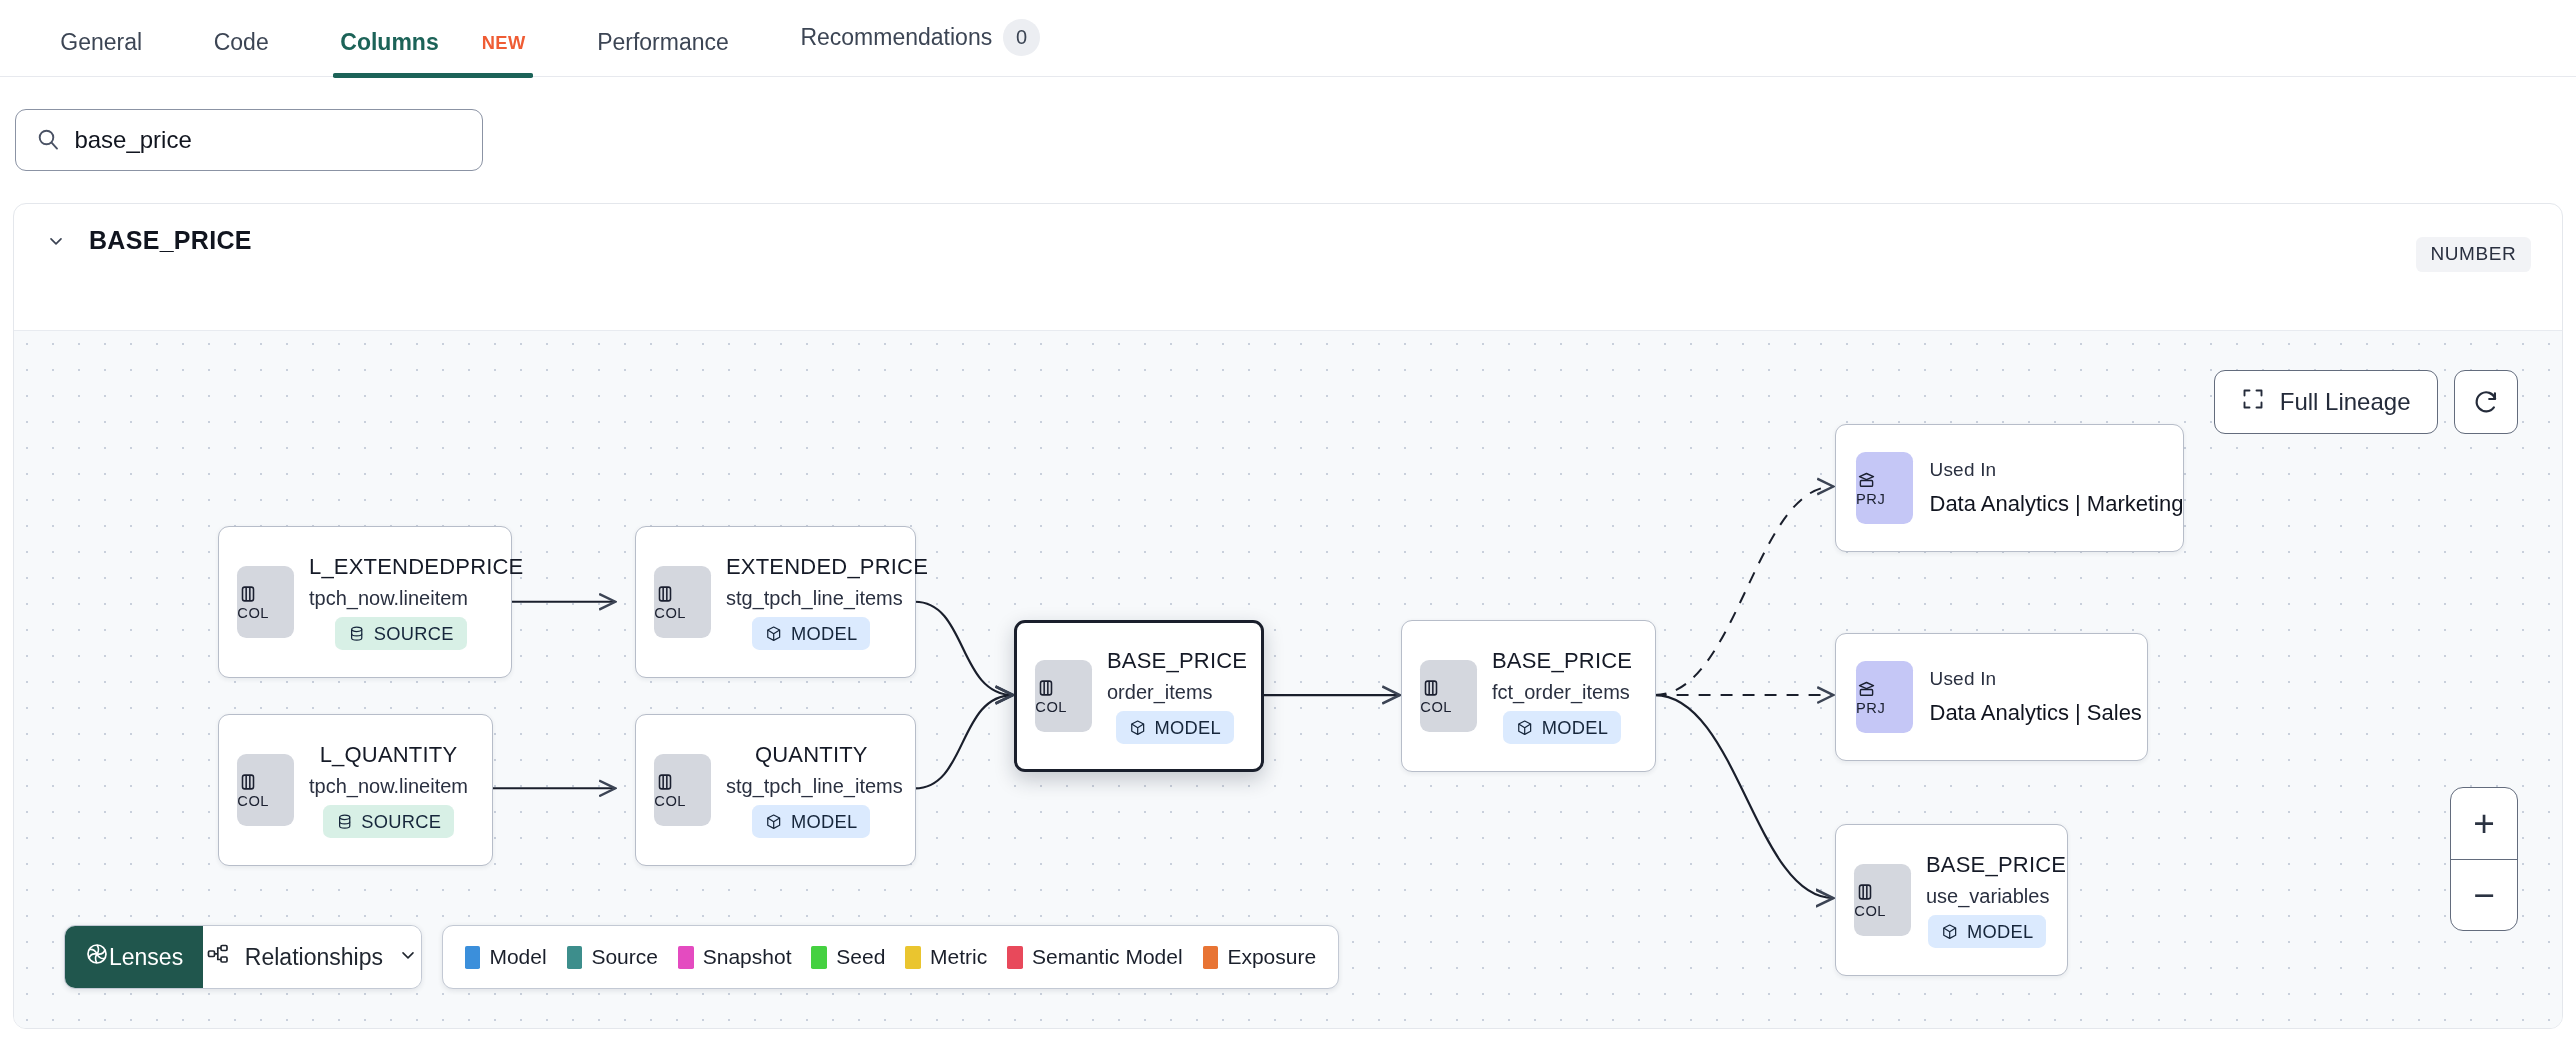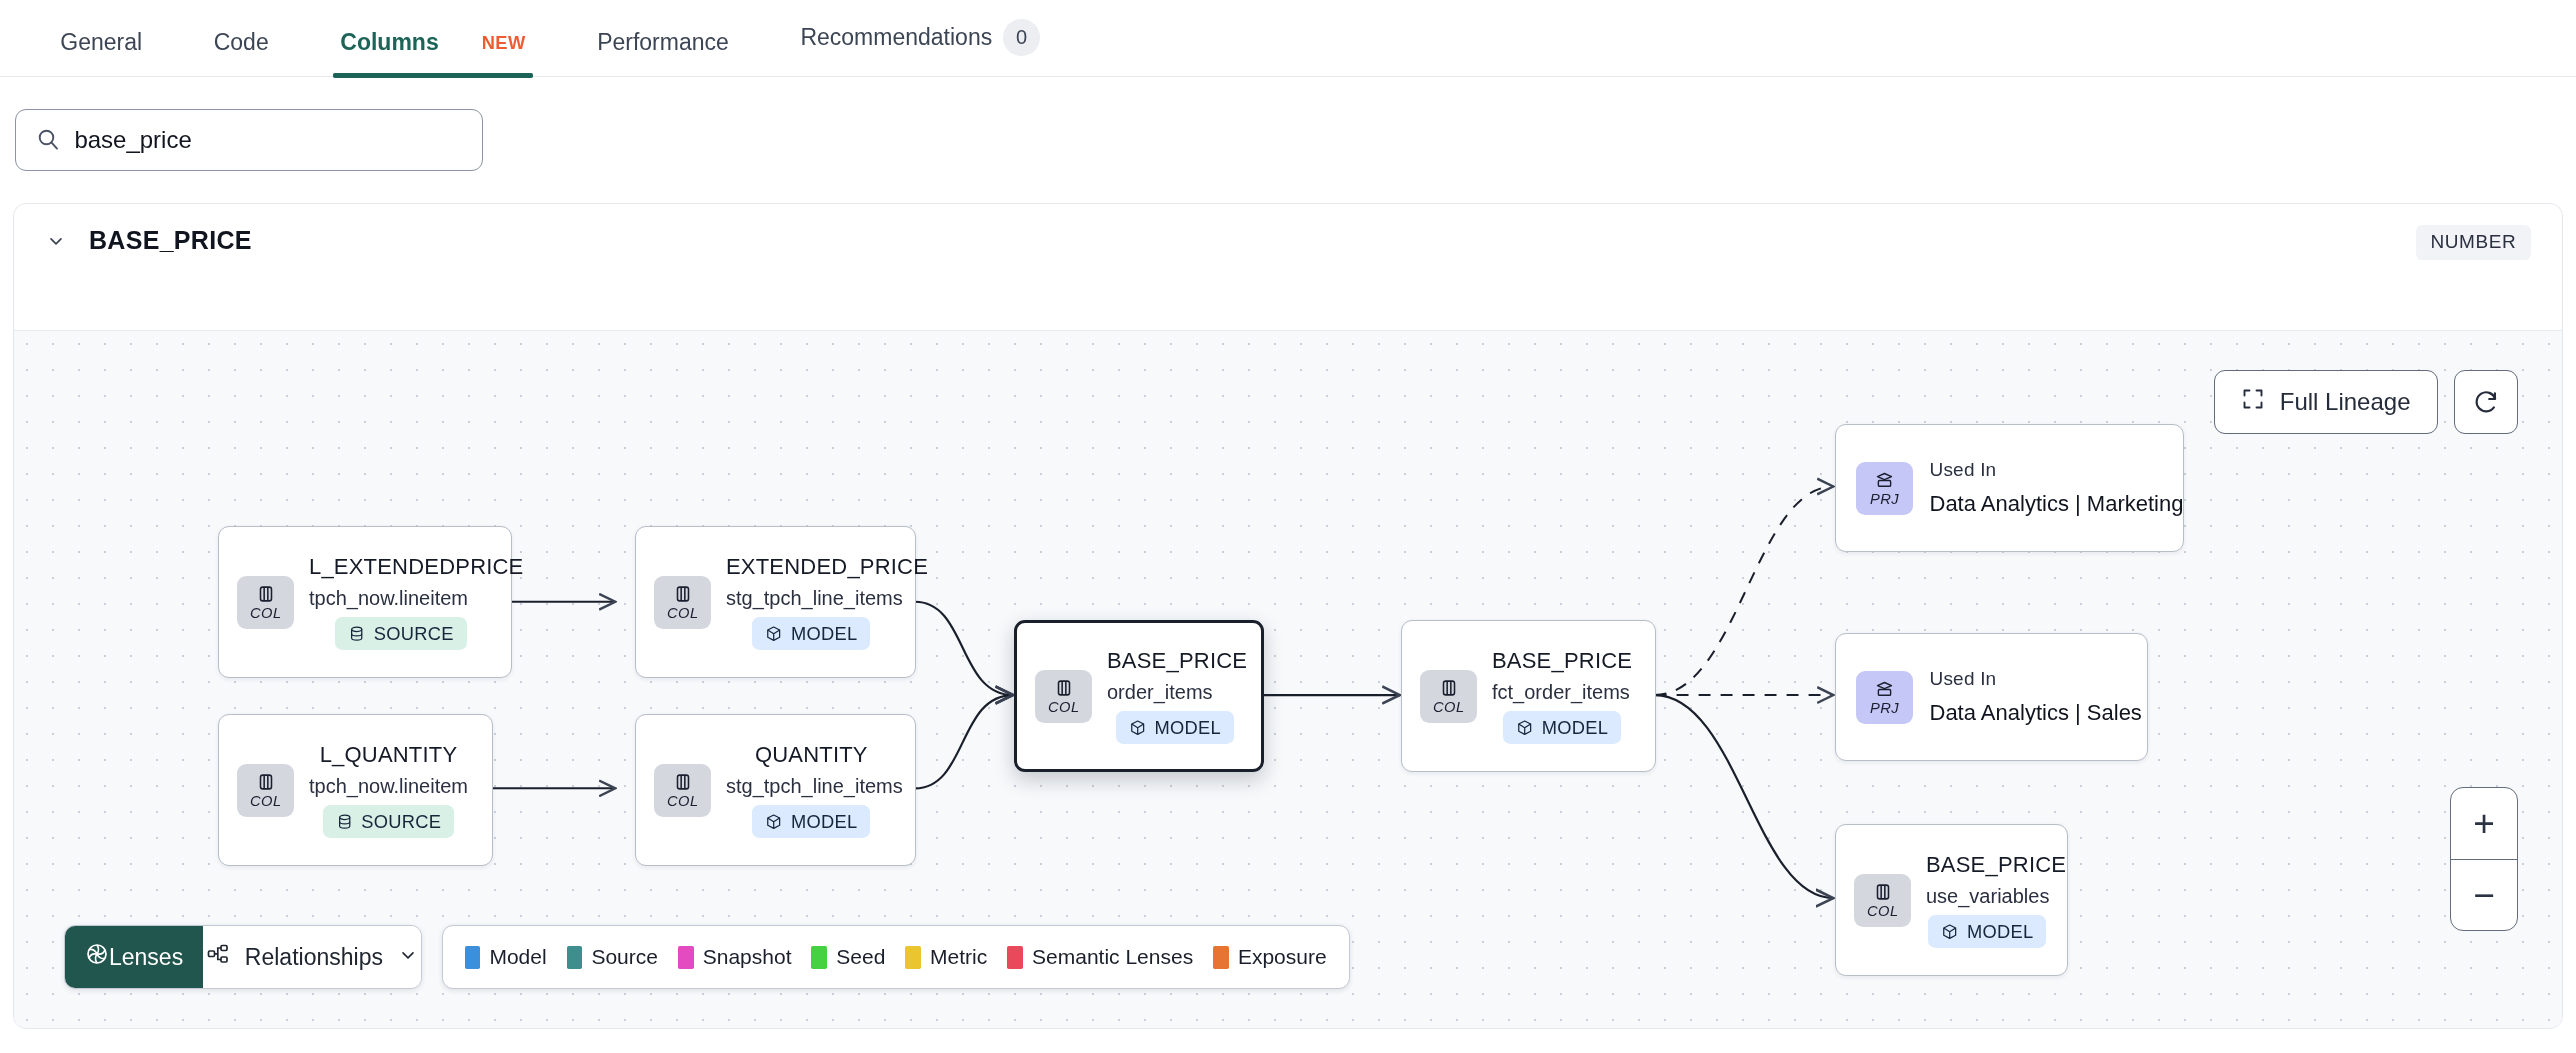--- a/index.html
+++ b/index.html
@@ -112,21 +112,21 @@
   }
   .card-title {
     font-size: 25px;
     font-weight: 700;
     letter-spacing: 0.3px;
     color: #11151f;
   }
   .type-badge {
     position: absolute;
     right: 31px;
-    top: 21px;
+    top: 33px;
     background: #f2f3f6;
     color: #2a3040;
     font-size: 19px;
     letter-spacing: 0.6px;
     padding: 6.4px 14.7px;
     border-radius: 6.4px;
   }
   .card-desc {
     padding: 20px 0 20px 35px;
     font-size: 23px;
@@ -161,30 +161,29 @@
     border: 3.2px solid #1a1f2c;
     box-shadow: 0 7.3px 20px rgba(20,28,45,.22);
   }
   .node-inner {
     display: flex;
     align-items: center;
     gap: 14.7px;
     padding: 0 18.3px;
   }
   .kind-chip {
-    width: 57px; height: 53px;
+    width: 57px; height: 72px;
     border-radius: 9.2px;
     background: #d4d7de;
     display: flex;
     flex-direction: column;
-    align-items: center;
+    align-items: flex-start;
     justify-content: center;
     gap: 0.9px;
     flex: 0 0 auto;
-    font-style: italic;
   }
   .kind-chip.prj { background: #c5c7f6; }
   .kind-chip .kind-txt {
     font-size: 14.7px;
     font-weight: 400;
     color: #1b2030;
     letter-spacing: 0.5px;
     line-height: 1;
   }
   .node-body { display: flex; flex-direction: column; gap: 7.3px; min-width:0; }
@@ -657,21 +656,21 @@
         <div class="legend-item">
           <span class="swatch" style="background:#45d141"></span>
           <span>Seed</span>
         </div>
         <div class="legend-item">
           <span class="swatch" style="background:#eac52f"></span>
           <span>Metric</span>
         </div>
         <div class="legend-item">
           <span class="swatch" style="background:#e8495b"></span>
-          <span>Semantic Lenses</span>
+          <span>Semantic Model</span>
         </div>
         <div class="legend-item">
           <span class="swatch" style="background:#e87434"></span>
           <span>Exposure</span>
         </div>
       </div>
     </div>
 
   </div>
 </div>

